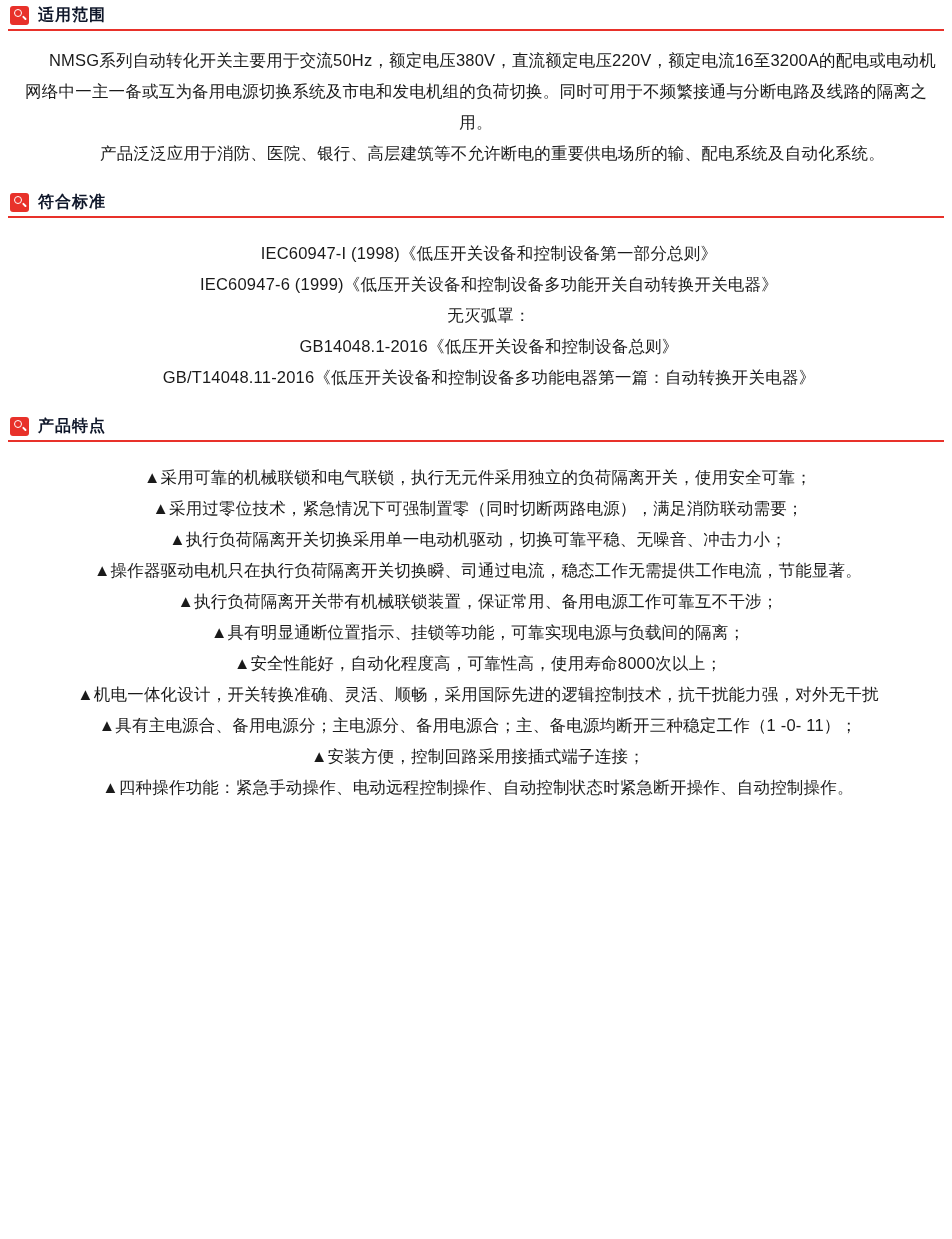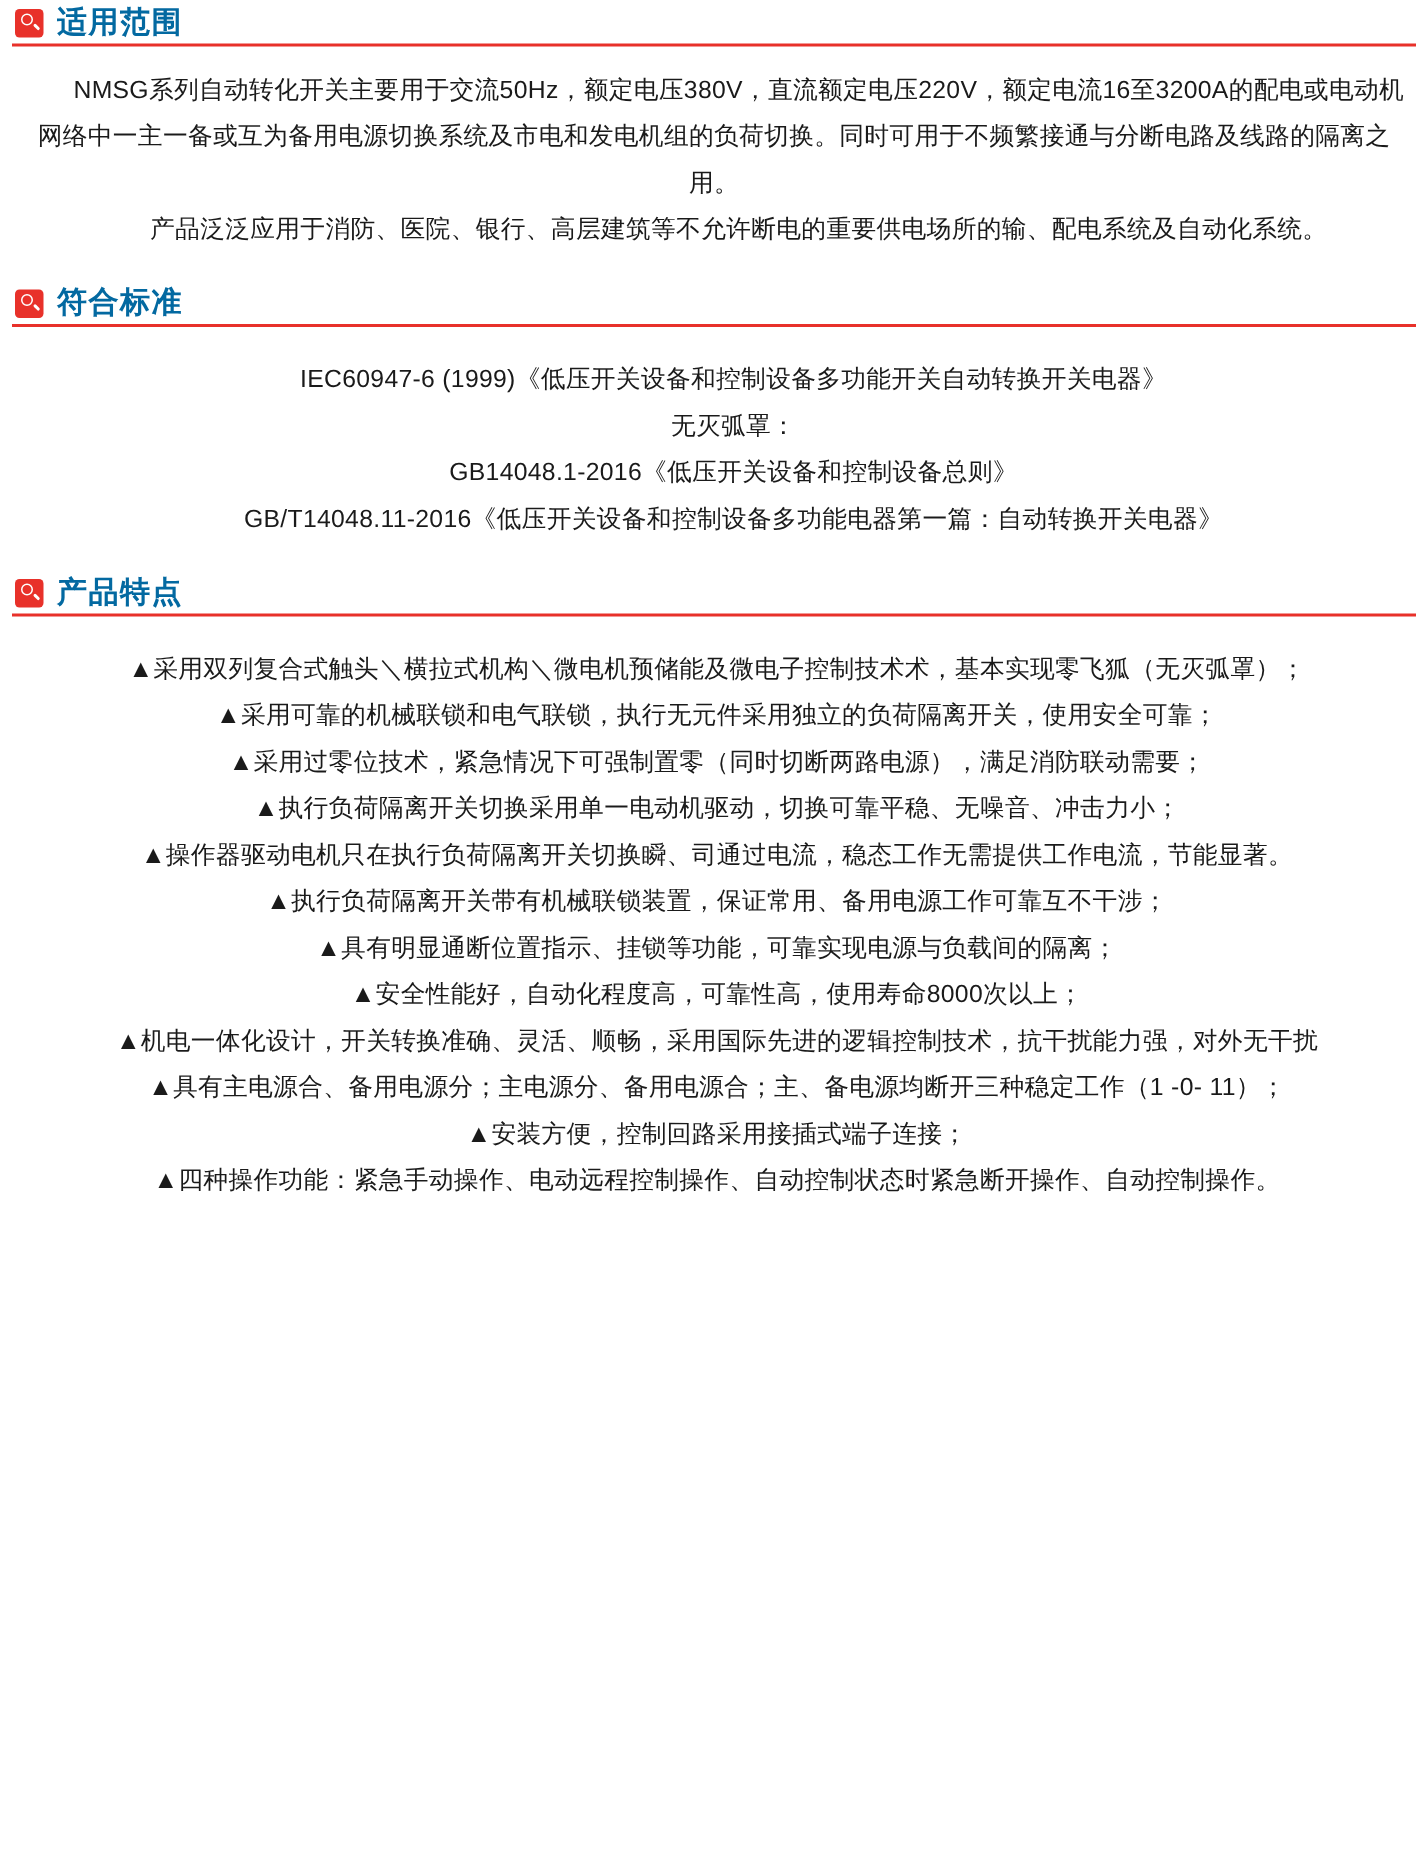--- a/index.html
+++ b/index.html
@@ -54,23 +54,23 @@
     position: absolute;
     left: 11.5px;
     top: 11.5px;
     width: 5px;
     height: 1.8px;
     background: #ffffff;
     transform: rotate(45deg);
     border-radius: 1px;
   }
   .head-title {
-    font-size: 20px;
+    font-size: 16px;
     font-weight: bold;
-    color: #0369a1;
+    color: #0f172a;
     letter-spacing: 1px;
     line-height: 22px;
     text-align: right;
   }
 
   
   .section-body {
     font-size: 16.5px;
     line-height: 31px;
     color: #1a1a1a;
@@ -111,34 +111,34 @@
       <p>产品泛泛应用于消防、医院、银行、高层建筑等不允许断电的重要供电场所的输、配电系统及自动化系统。</p>
     </div>
   </section>
 
   <section class="sec-standard">
     <div class="section-head">
       <span class="head-icon"></span>
       <span class="head-title">符合标准</span>
     </div>
     <div class="section-body">
+      <p>IEC60947-I (1998)《低压开关设备和控制设备第一部分总则》</p>
       <p>IEC60947-6 (1999)《低压开关设备和控制设备多功能开关自动转换开关电器》</p>
       <p>无灭弧罩：</p>
       <p>GB14048.1-2016《低压开关设备和控制设备总则》</p>
       <p>GB/T14048.11-2016《低压开关设备和控制设备多功能电器第一篇：自动转换开关电器》</p>
     </div>
   </section>
 
   <section class="sec-feature">
     <div class="section-head">
       <span class="head-icon"></span>
       <span class="head-title">产品特点</span>
     </div>
     <div class="section-body">
-      <p>▲采用双列复合式触头＼横拉式机构＼微电机预储能及微电子控制技术术，基本实现零飞狐（无灭弧罩）；</p>
       <p>▲采用可靠的机械联锁和电气联锁，执行无元件采用独立的负荷隔离开关，使用安全可靠；</p>
       <p>▲采用过零位技术，紧急情况下可强制置零（同时切断两路电源），满足消防联动需要；</p>
       <p>▲执行负荷隔离开关切换采用单一电动机驱动，切换可靠平稳、无噪音、冲击力小；</p>
       <p>▲操作器驱动电机只在执行负荷隔离开关切换瞬、司通过电流，稳态工作无需提供工作电流，节能显著。</p>
       <p>▲执行负荷隔离开关带有机械联锁装置，保证常用、备用电源工作可靠互不干涉；</p>
       <p>▲具有明显通断位置指示、挂锁等功能，可靠实现电源与负载间的隔离；</p>
       <p>▲安全性能好，自动化程度高，可靠性高，使用寿命8000次以上；</p>
       <p class="nowrap-line">▲机电一体化设计，开关转换准确、灵活、顺畅，采用国际先进的逻辑控制技术，抗干扰能力强，对外无干扰</p>
       <p class="nowrap-line">▲具有主电源合、备用电源分；主电源分、备用电源合；主、备电源均断开三种稳定工作（1 -0- 11）；</p>
       <p>▲安装方便，控制回路采用接插式端子连接；</p>

